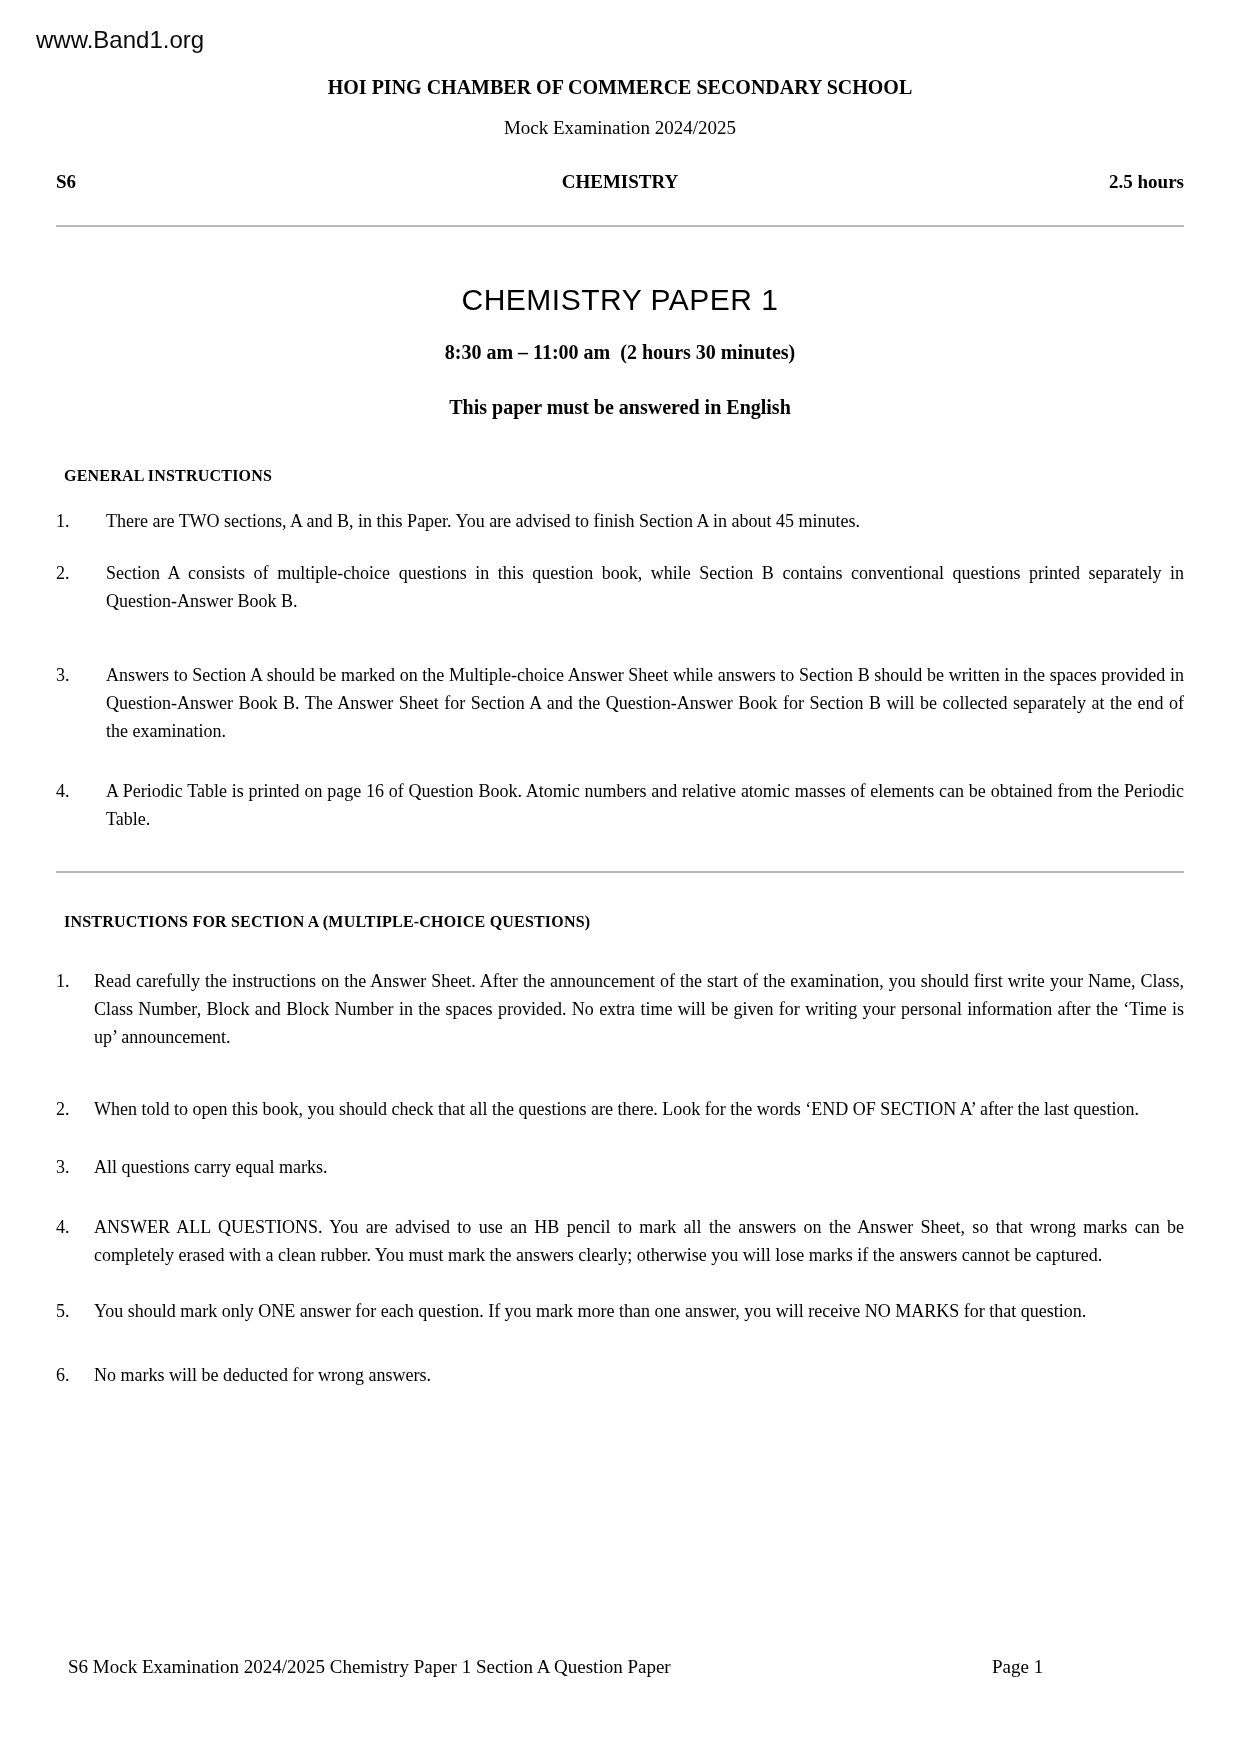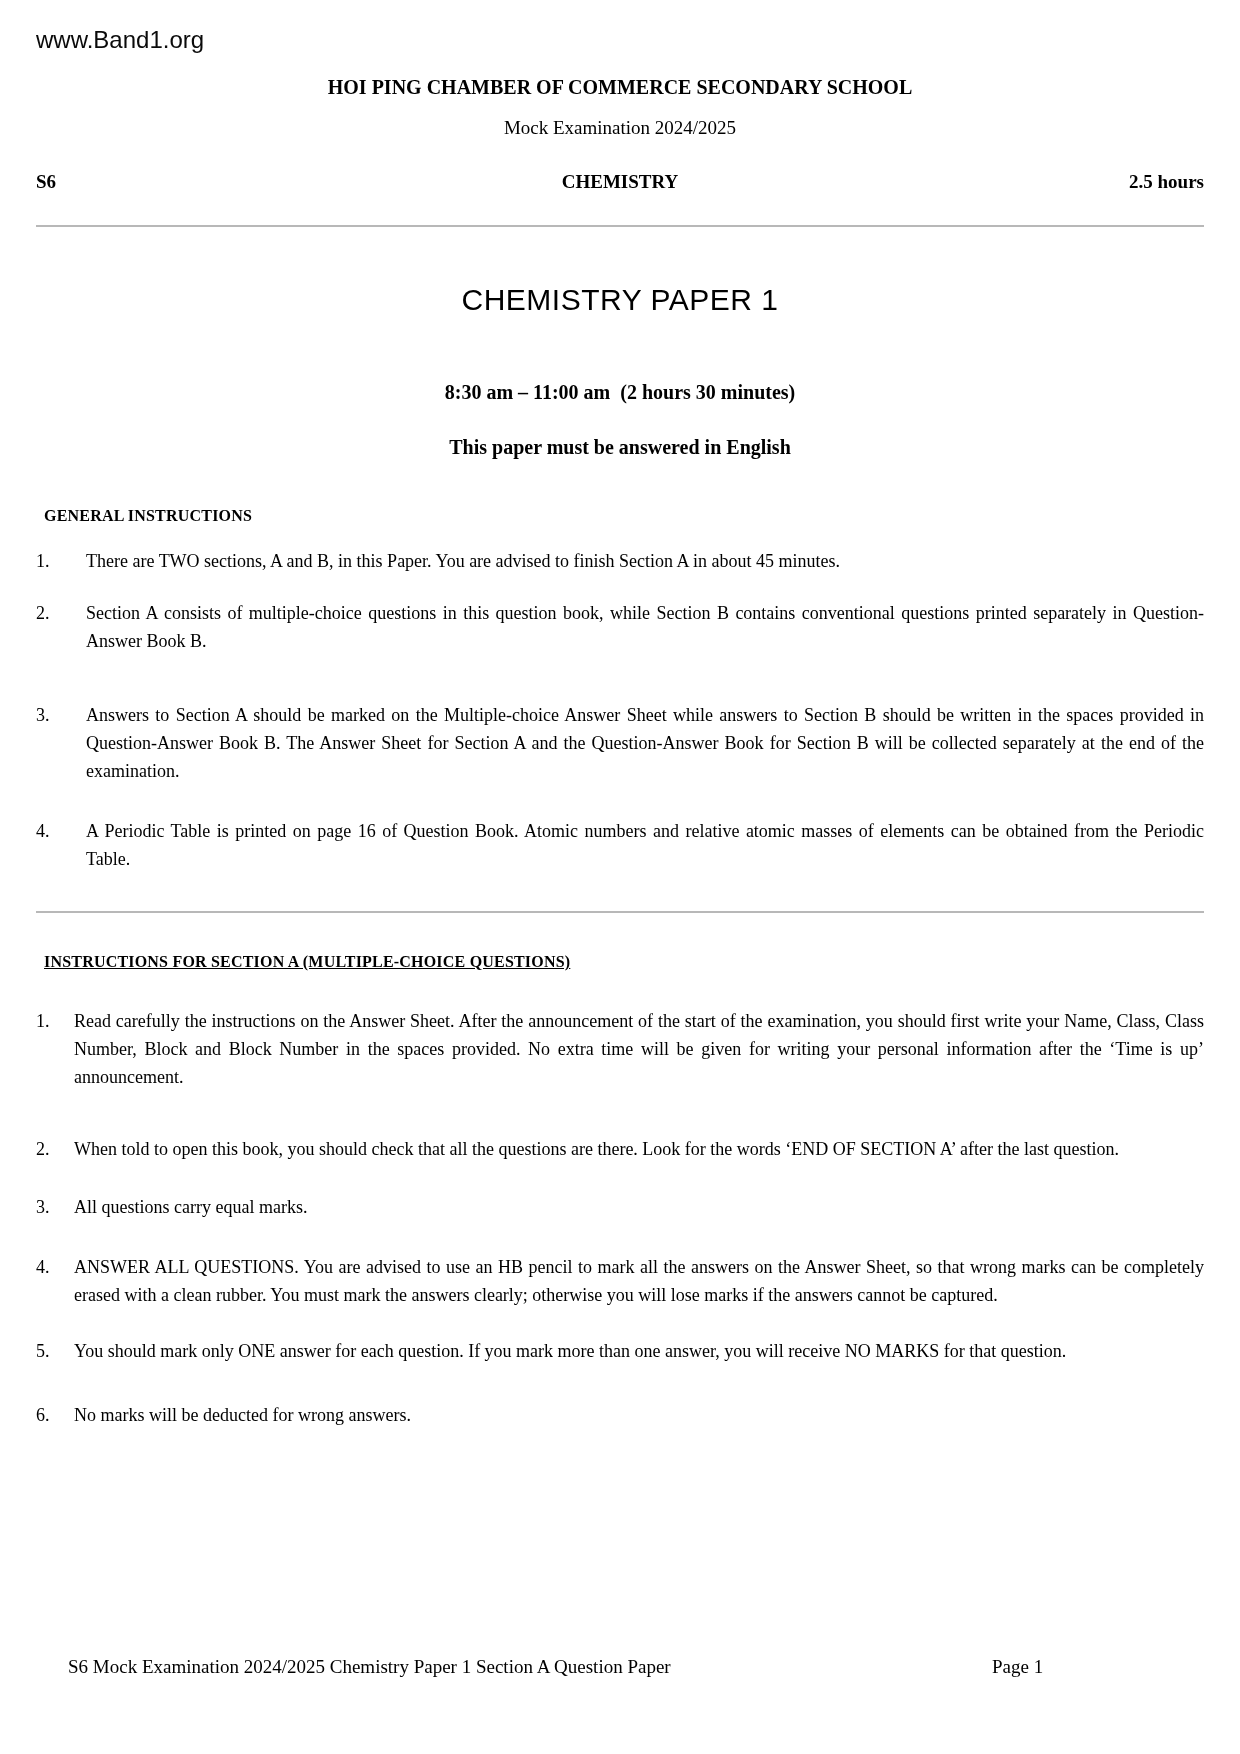--- a/index.html
+++ b/index.html
@@ -4,21 +4,21 @@
 <style>
   html,body{margin:0;padding:0;background:#ffffff;}
   .page{
     position:relative;
     width:1240px;height:1754px;
     background:#ffffff;color:#000;
     font-family:"Liberation Serif", serif;
     overflow:hidden;
     box-sizing:border-box;
   }
-  .content{padding:0 36px;}
+  .content{padding:0 56px;}
   .watermark{
     position:absolute;left:36px;top:26px;
     font-family:"Liberation Sans", sans-serif;
     font-size:24px;font-weight:400;color:#0a0a0a;
   }
   .school{
     padding-top:76px;text-align:center;
     font-size:20px;font-weight:bold;
   }
   .exam{margin-top:18px;text-align:center;font-size:19px;font-weight:normal;}
@@ -27,25 +27,25 @@
   .meta-row .subject{flex:1;text-align:center;}
   .meta-row .duration{flex:1;text-align:right;}
   hr.rule{
     margin:32px 0 0 0;border:none;border-top:2px solid #b8b8b8;height:0;
   }
   h1.paper-title{
     margin:56px 0 0 0;text-align:center;
     font-family:"Liberation Sans", sans-serif;
     font-size:30px;font-weight:normal;letter-spacing:0.5px;
   }
-  .time-line{margin-top:64px;text-align:center;font-size:20px;font-weight:bold;white-space:pre-wrap;}
+  .time-line{margin-top:24px;text-align:center;font-size:20px;font-weight:bold;white-space:pre-wrap;}
   .lang-line{margin-top:32px;text-align:center;font-size:20px;font-weight:bold;}
   h2.sec-heading{margin:8px;font-size:16px;font-weight:bold;letter-spacing:0.2px;}
   .gen-heading{margin-top:48px !important;}
-  .secA-heading{margin-top:40px !important;text-decoration:underline;}
+  .secA-heading{margin-top:40px !important;}
   .item{display:flex;font-size:18px;line-height:28px;}
   .item .num{flex:none;}
   .gen-list .num{width:50px;}
   .secA-list .num{width:38px;}
   .item .txt{flex:1;text-align:justify;}
   .gen-list .item-1{margin-top:22px;}
   .gen-list .item-2{margin-top:24px;}
   .gen-list .item-3{margin-top:46px;}
   .gen-list .item-4{margin-top:32px;}
   hr.rule2{margin-top:38px;}

